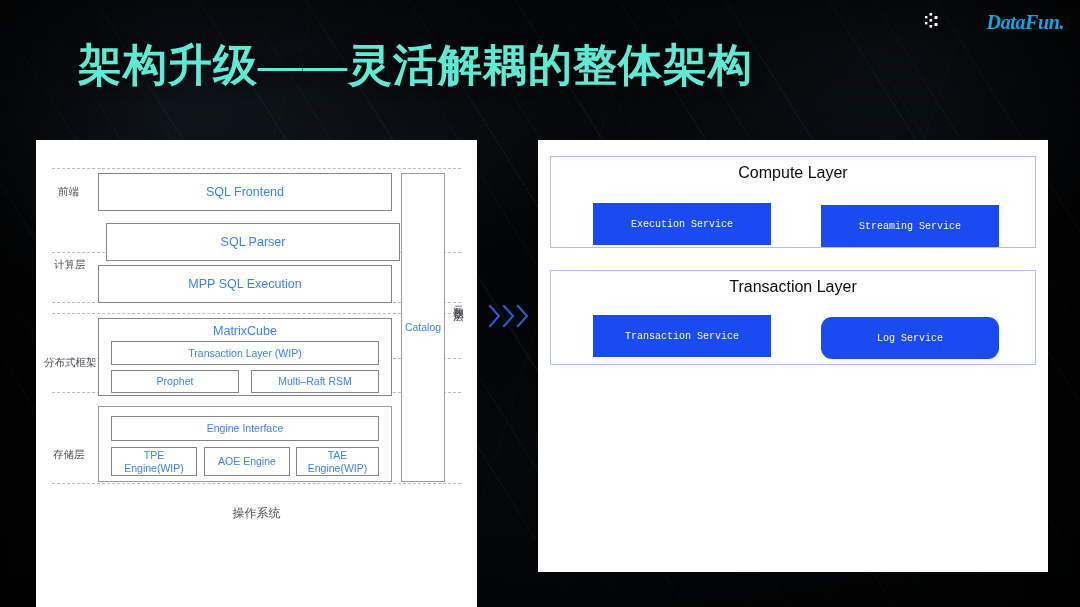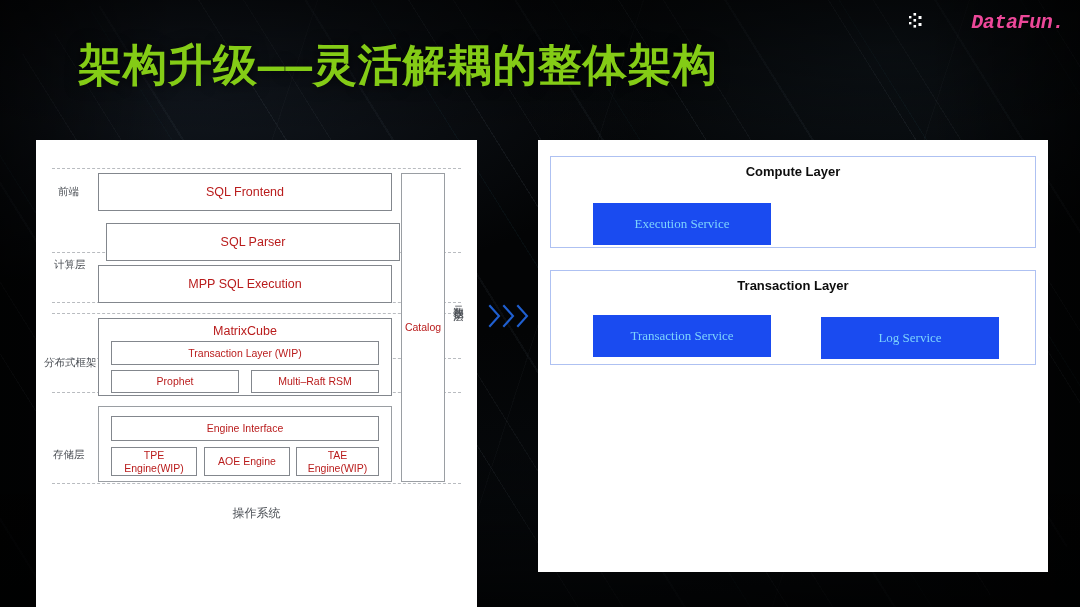--- a/index.html
+++ b/index.html
@@ -77,40 +77,40 @@
   .logo {
     position: absolute;
     top: 8px;
     right: 16px;
     display: flex;
     align-items: center;
     height: 28px;
   }
   .logo-dots { margin-right: 3px; }
   .logo-text {
-    color: #ec4899;
+    color: #0ea5e9;
     font-size: 20px;
     font-style: italic;
     font-weight: 700;
     letter-spacing: -0.4px;
-    font-family: Liberation Mono, monospace;
+    font-family: Liberation Serif, serif;
     margin-left: 39px;
   }
 
   
   .title {
     position: absolute;
     left: 78px;
     top: 36px;
-    color: #84cc16;
+    color: #5eead4;
     font-size: 44px;
     font-weight: 700;
     letter-spacing: 1px;
     white-space: nowrap;
-    font-family: Liberation Mono, monospace;
+    font-family: Liberation Serif, serif;
     text-shadow: 0 0 14px rgba(0,0,0,0.85);
   }
 
   
   .card {
     position: absolute;
     background: #ffffff;
     box-sizing: border-box;
   }
   #left-card  { left: 36px;  top: 140px; width: 441px; height: 544px; }
@@ -129,21 +129,21 @@
     color: #4b4f55;
     font-size: 10.5px;
     font-family: "DejaVu Sans", "Liberation Sans", sans-serif;
     white-space: nowrap;
   }
   .gbox {
     position: absolute;
     box-sizing: border-box;
     border: 1.4px solid #83878d;
     background: #fff;
-    color: #b91c1c;
+    color: #3b82f6;
     display: flex;
     align-items: center;
     justify-content: center;
     text-align: center;
     font-size: 12.5px;
     font-family: "Liberation Sans", sans-serif;
     line-height: 1.15;
   }
   .gbox.thin { border-width: 1.2px; }
   .gbox.sm { font-size: 10.5px; }
@@ -185,35 +185,35 @@
     box-sizing: border-box;
     border: 1.2px solid #aec1f2;
     background: #fff;
   }
   .layer-title {
     position: absolute;
     top: 7px;
     left: 0;
     right: 0;
     text-align: center;
-    font-size: 13px;
-    font-weight: 700;
+    font-size: 16px;
+    font-weight: 400;
     color: #0d0d0d;
     font-family: "Liberation Sans", sans-serif;
   }
   .bbox {
     position: absolute;
     box-sizing: border-box;
     background: #1a4bf0;
-    color: #7dd3fc;
+    color: #fef9c3;
     display: flex;
     align-items: center;
     justify-content: center;
-    font-size: 13px;
-    font-family: Liberation Serif, serif;
+    font-size: 10px;
+    font-family: Liberation Mono, monospace;
   }
 </style>
 </head>
 <body>
 
 <div id="slide">
 
   <div class="bg-base"></div>
   <div class="bg-streaks"></div>
   <div class="bg-streaks2"></div>
@@ -286,23 +286,24 @@
         <polyline points="31,3 40,13 31,23"></polyline>
       </g>
     </svg>
   </div>
 
   <div class="card" id="right-card">
 
     <div class="layer" style="top:16px; height:92px;">
       <div class="layer-title">Compute Layer</div>
       <div class="bbox" style="left:42px; top:46px; width:178px; height:42px;">Execution Service</div>
+      <div class="bbox" style="left:270px; top:48px; width:178px; height:42px;">Streaming Service</div>
     </div>
 
     <div class="layer" style="top:130px; height:95px;">
       <div class="layer-title">Transaction Layer</div>
       <div class="bbox" style="left:42px; top:44px; width:178px; height:42px;">Transaction Service</div>
-      <div class="bbox" style="left:270px; top:46px; width:178px; height:42px;">Log Service</div>
+      <div class="bbox" style="left:270px; top:46px; width:178px; height:42px;border-radius:11px;">Log Service</div>
     </div>
 
   </div>
 
 </div>
 
 </body></html>

